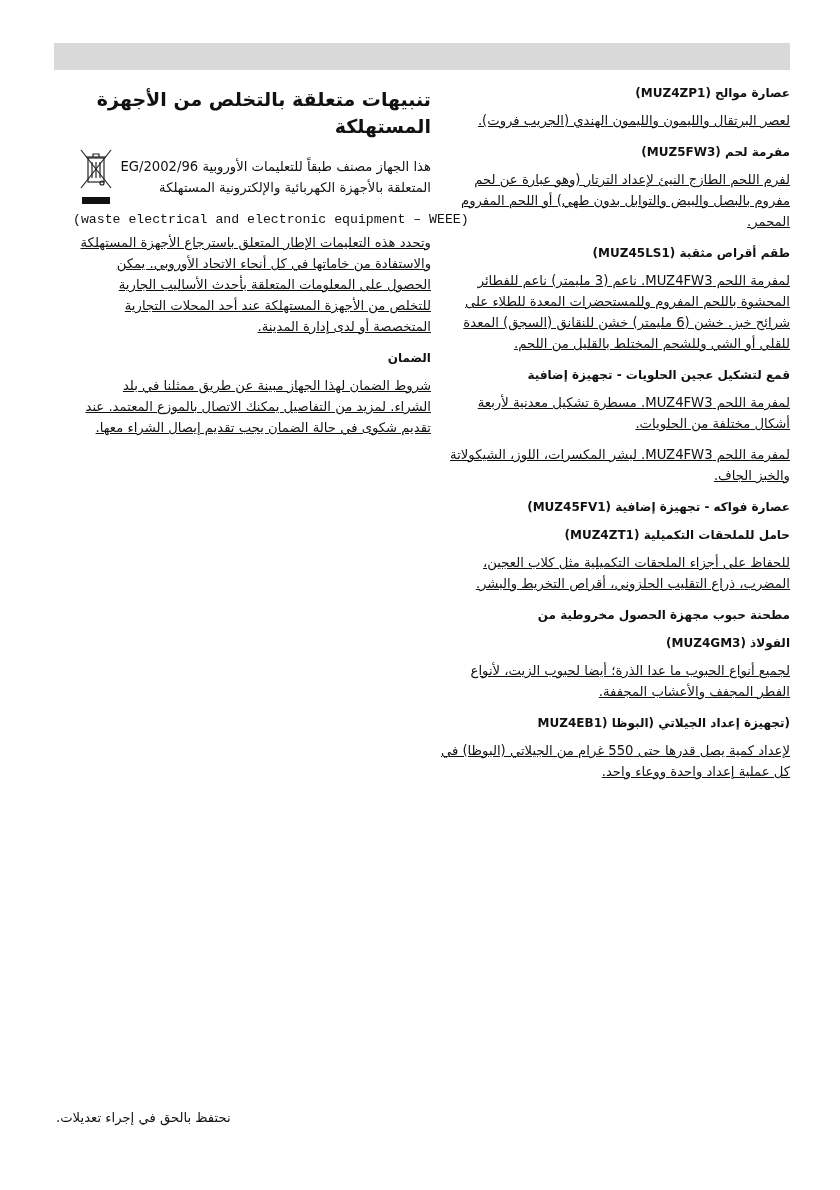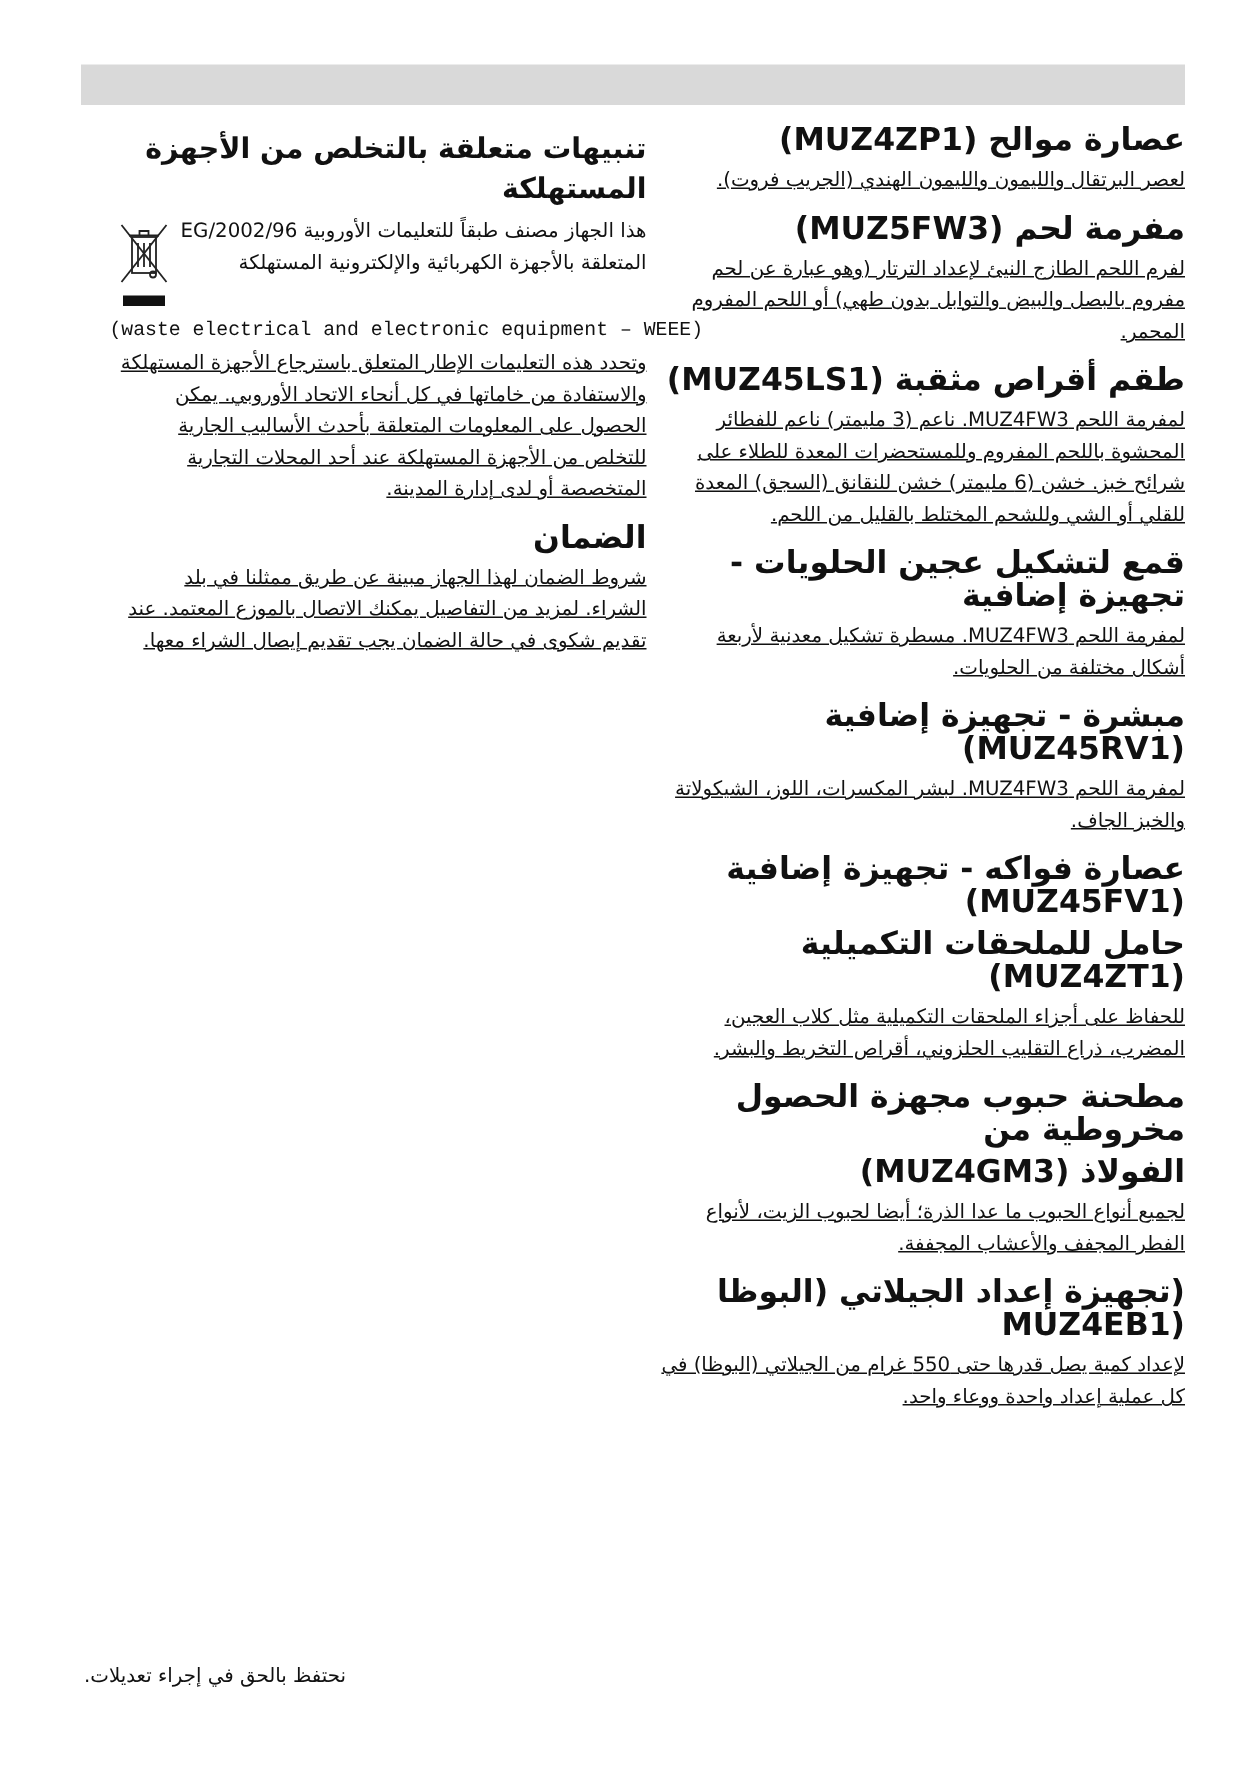--- a/index.html
+++ b/index.html
@@ -2,25 +2,25 @@
 <html><head>
 <meta charset="utf-8">
 <style>
   html, body { margin: 0; padding: 0; background: #ffffff; }
   body { width: 840px; height: 1190px; position: relative; overflow: hidden;
          font-family: "DejaVu Sans", "Liberation Sans", sans-serif; color: #111; }
   .top-bar { position: absolute; left: 54px; top: 43px; width: 736px; height: 27px; background: #d9d9d9; }
   .col { position: absolute; direction: rtl; text-align: right; }
   .col-right { left: 440px; top: 82px; width: 350px; }
   .col-left { left: 79px; top: 86px; width: 352px; }
-  .h { font-weight: bold; font-size: 21px; line-height: 22px; margin: 0 0 6px 0; text-align: right; }
+  .h { font-weight: bold; font-size: 12px; line-height: 22px; margin: 0 0 6px 0; text-align: right; }
   .p { font-size: 13.2px; line-height: 21px; margin: 0 0 10px 0; text-decoration: underline; }
   .sec { margin-bottom: 4px; }
   .big-h { font-weight: bold; font-size: 19px; line-height: 27px; margin: 0 0 4px 0; }
-  .weee-wrap { display: flex; flex-direction: row; align-items: flex-start; gap: 4px; }
+  .weee-wrap { display: flex; flex-direction: row; align-items: center; gap: 4px; }
   .weee-text { font-size: 13.2px; line-height: 21px; flex: 1; }
   .weee-icon { width: 34px; flex: none; margin-top: 4px; }
   .weee-en { direction: ltr; text-align: left; font-size: 13.2px; line-height: 20px; margin: 0 0 2px -6px; white-space: nowrap; font-family: Liberation Mono, monospace; }
   .footer { position: absolute; left: 56px; top: 1108px; direction: rtl; font-size: 13.2px; line-height: 20px; }
 </style>
 </head>
 <body>
 
 <div class="top-bar"></div>
 
@@ -35,21 +35,20 @@
   </div>
   <div class="sec">
     <div class="h">طقم أقراص مثقبة (MUZ45LS1)</div>
     <div class="p">لمفرمة اللحم MUZ4FW3. ناعم (3 مليمتر) ناعم للفطائر المحشوة باللحم المفروم وللمستحضرات المعدة للطلاء على شرائح خبز. خشن (6 مليمتر) خشن للنقانق (السجق) المعدة للقلي أو الشي وللشحم المختلط بالقليل من اللحم.</div>
   </div>
   <div class="sec">
     <div class="h">قمع لتشكيل عجين الحلويات - تجهيزة إضافية</div>
     <div class="p">لمفرمة اللحم MUZ4FW3. مسطرة تشكيل معدنية لأربعة أشكال مختلفة من الحلويات.</div>
   </div>
   <div class="sec">
-    <div class="h">مبشرة - تجهيزة إضافية (MUZ45RV1)</div>
     <div class="p">لمفرمة اللحم MUZ4FW3. لبشر المكسرات، اللوز، الشيكولاتة والخبز الجاف.</div>
   </div>
   <div class="sec">
     <div class="h">عصارة فواكه - تجهيزة إضافية (MUZ45FV1)</div>
   </div>
   <div class="sec">
     <div class="h">حامل للملحقات التكميلية (MUZ4ZT1)</div>
     <div class="p">للحفاظ على أجزاء الملحقات التكميلية مثل كلاب العجين، المضرب، ذراع التقليب الحلزوني، أقراص التخريط والبشر.</div>
   </div>
   <div class="sec">

